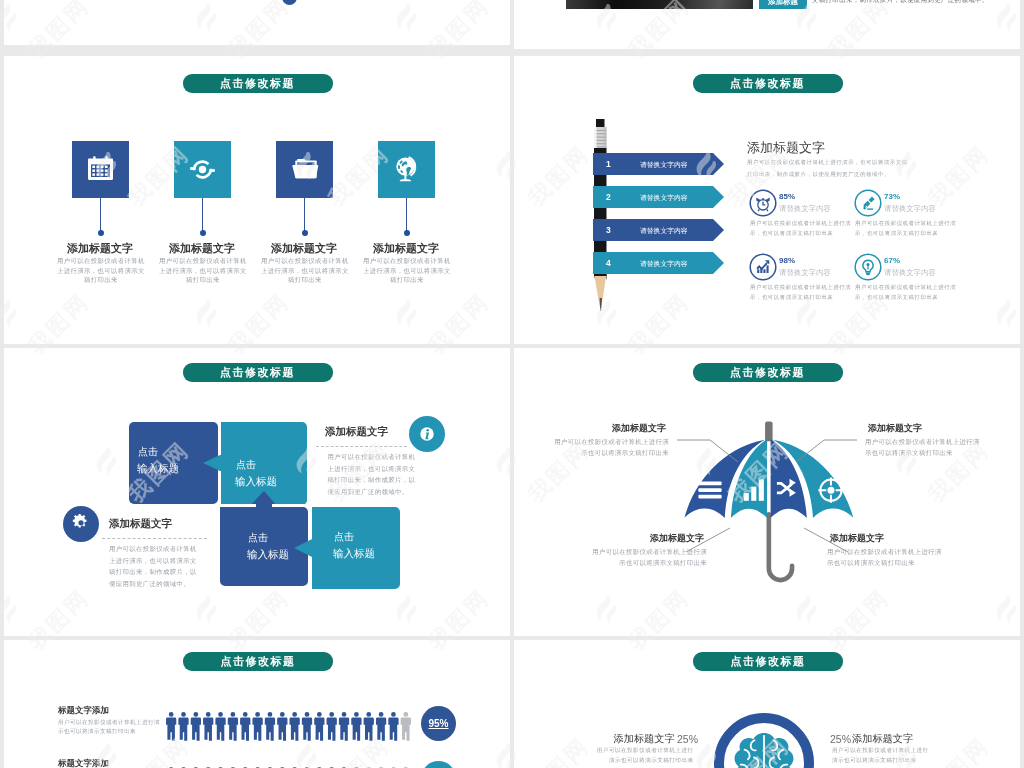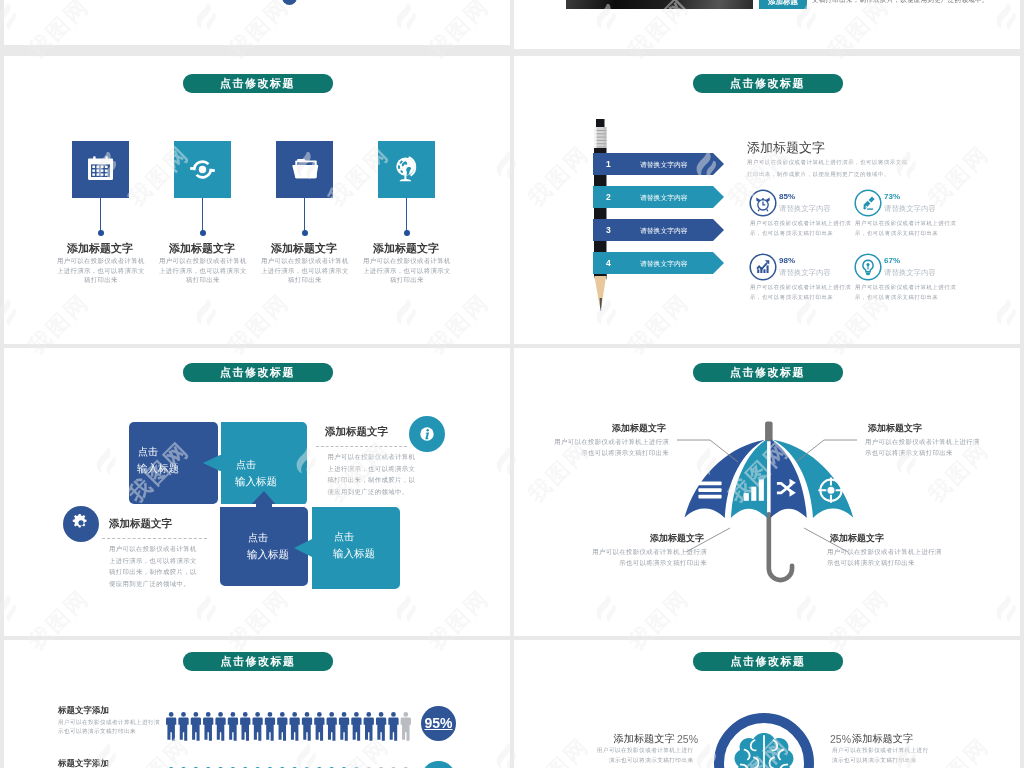--- a/index.html
+++ b/index.html
@@ -591,21 +591,21 @@
               <path d="M5.15 0.0a2.4 2.4 0 1 1 0 4.8 2.4 2.4 0 0 1 0-4.8z M1.4 5.6h7.5a1.4 1.4 0 0 1 1.4 1.4v5.8H8.9v15.9H5.85V20.3H4.45v7.4H1.4V12.8H0V7.0A1.4 1.4 0 0 1 1.4 5.6z" fill="#2f5597"></path>
             </g>
             <g transform="translate(222.29999999999998,4)">
               <path d="M5.15 0.0a2.4 2.4 0 1 1 0 4.8 2.4 2.4 0 0 1 0-4.8z M1.4 5.6h7.5a1.4 1.4 0 0 1 1.4 1.4v5.8H8.9v15.9H5.85V20.3H4.45v7.4H1.4V12.8H0V7.0A1.4 1.4 0 0 1 1.4 5.6z" fill="#2f5597"></path>
             </g>
             <g transform="translate(234.65,4)">
               <path d="M5.15 0.0a2.4 2.4 0 1 1 0 4.8 2.4 2.4 0 0 1 0-4.8z M1.4 5.6h7.5a1.4 1.4 0 0 1 1.4 1.4v5.8H8.9v15.9H5.85V20.3H4.45v7.4H1.4V12.8H0V7.0A1.4 1.4 0 0 1 1.4 5.6z" fill="#b9bcc0"></path>
             </g>
           </svg>
         <div style="position:absolute;left:417px;top:66px;width:35px;height:35px;border-radius:50%;background:#2f5597;"></div>
-        <div style="position:absolute;left:417px;top:66px;width:35px;height:35px;line-height:35px;text-align:center;color:#fff;font-size:14px;font-weight:bold;text-decoration:underline;">95%</div>
+        <div style="position:absolute;left:417px;top:66px;width:35px;height:35px;line-height:35px;text-align:center;color:#fff;font-size:10px;font-weight:bold;text-decoration:underline;">95%</div>
       </div>
       <div>
         <div style="position:absolute;left:54px;top:118px;font-size:8.5px;font-weight:bold;color:#3a3a3a;">标题文字添加</div>
 
         <svg width="256" height="40" viewBox="0 0 256 40" style="position:absolute;left:162px;top:123px;" id="people2">
             <g transform="translate(0,4)">
               <path d="M5.15 0.0a2.4 2.4 0 1 1 0 4.8 2.4 2.4 0 0 1 0-4.8z M1.4 5.6h7.5a1.4 1.4 0 0 1 1.4 1.4v5.8H8.9v15.9H5.85V20.3H4.45v7.4H1.4V12.8H0V7.0A1.4 1.4 0 0 1 1.4 5.6z" fill="#2394b4"></path>
             </g>
             <g transform="translate(12.35,4)">
               <path d="M5.15 0.0a2.4 2.4 0 1 1 0 4.8 2.4 2.4 0 0 1 0-4.8z M1.4 5.6h7.5a1.4 1.4 0 0 1 1.4 1.4v5.8H8.9v15.9H5.85V20.3H4.45v7.4H1.4V12.8H0V7.0A1.4 1.4 0 0 1 1.4 5.6z" fill="#2394b4"></path>

